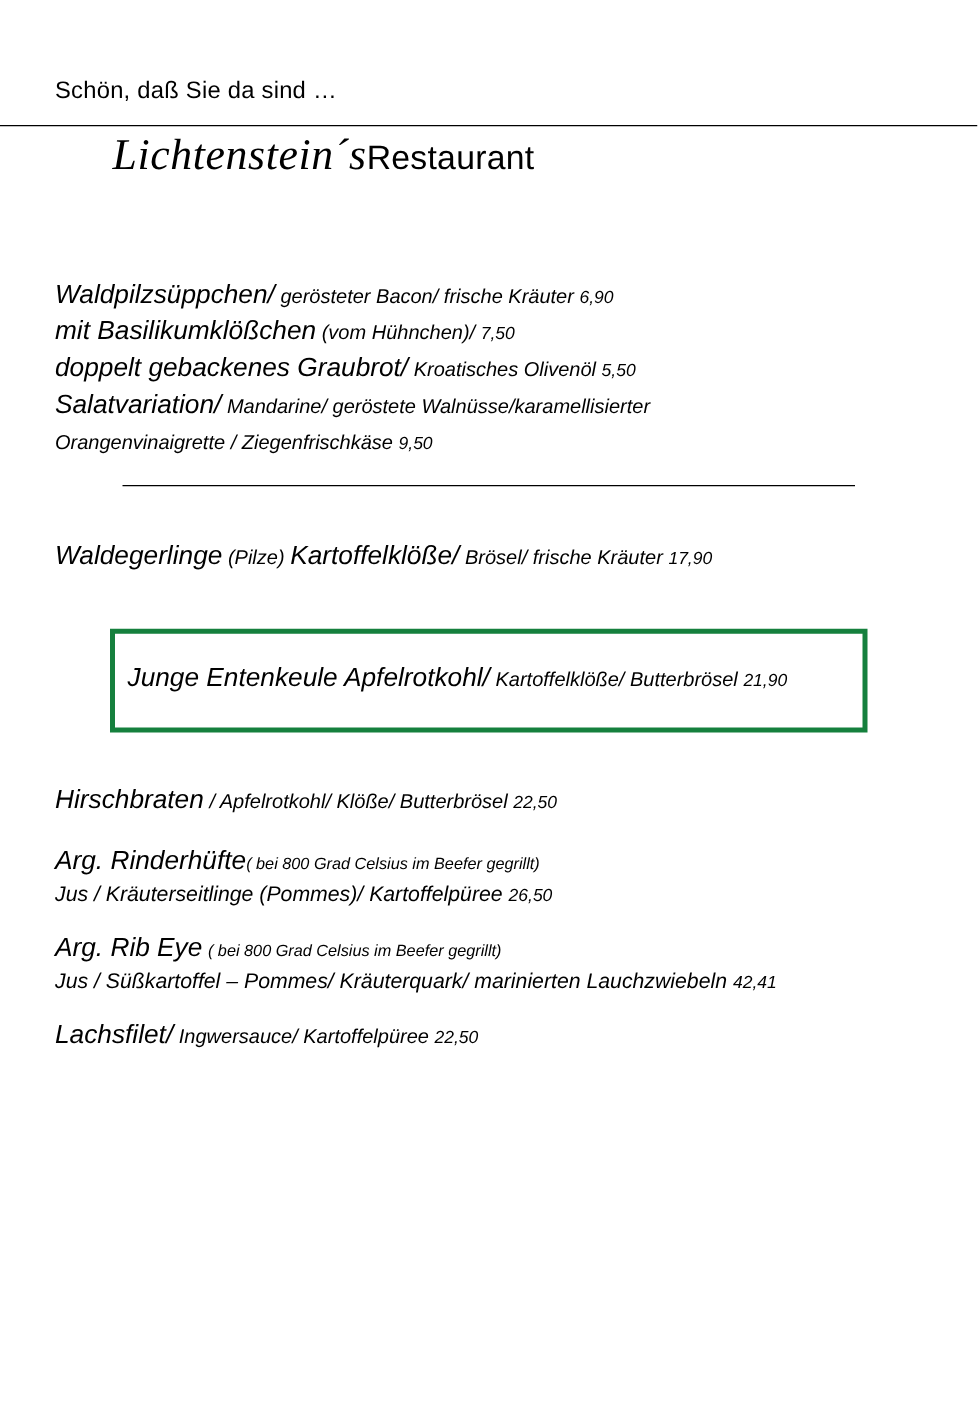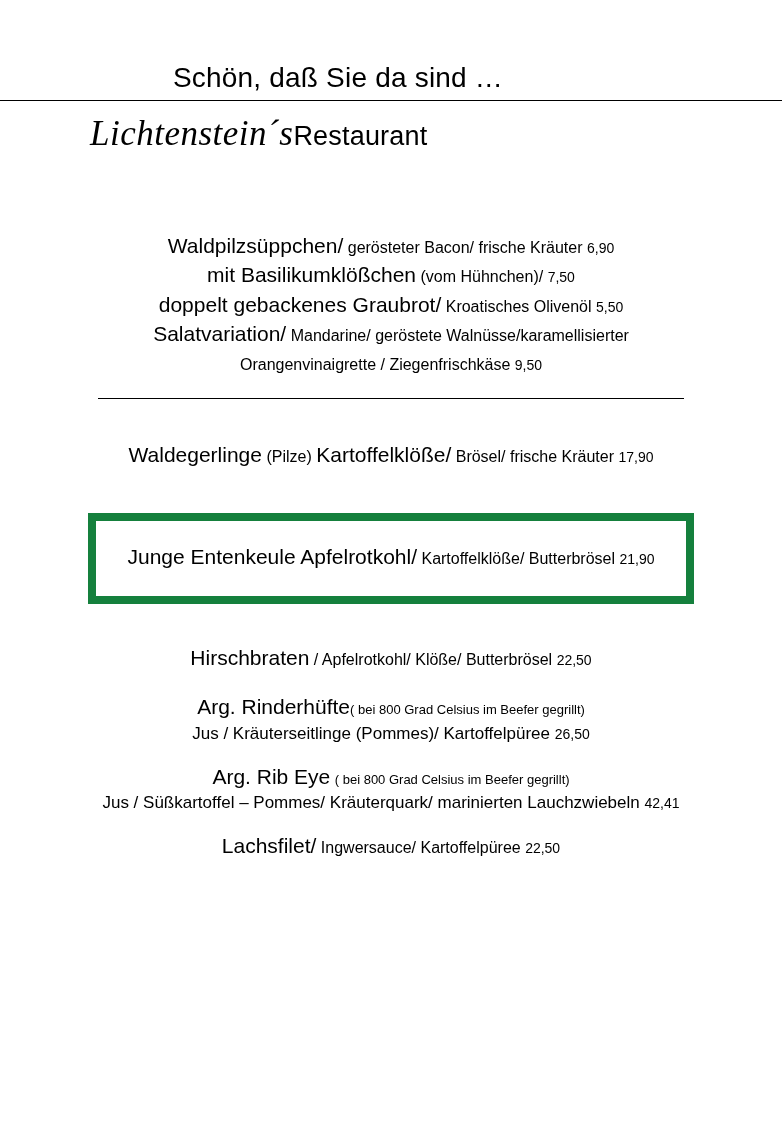--- a/index.html
+++ b/index.html
@@ -26,22 +26,22 @@
     position: absolute;
     left: 0;
     top: 38px;
     width: 782px;
     height: 1px;
     background: #000;
   }
 
   
   .welcome {
-    text-align: center;
-    font-size: 28px;
+    text-align: left;
+    font-size: 19px;
     margin-top: 62px;
     padding-right: 106px;
     letter-spacing: 0.2px;
   }
   .brand-line {
     text-align: left;
     margin-top: 20px;
     padding-left: 46px;
     white-space: nowrap;
   }
@@ -57,21 +57,22 @@
   }
 
   
   .starters {
     margin-top: 78px;
     text-align: center;
   }
   .line {
     line-height: 1.30;
     margin: 0 0 2px 0;
-    text-align: center;
+    text-align: left;
+    font-style: italic;
   }
   .big {
     font-size: 21px;
   }
   .small {
     font-size: 16px;
   }
   .price {
     font-size: 14px;
   }
@@ -83,21 +84,21 @@
   }
 
   .mains-first {
     margin-top: 42px;
     text-align: center;
   }
 
   
   .feature-box {
     margin: 44px 44px 0 44px;
-    border: 8px solid #15803d;
+    border: 4px solid #15803d;
     padding: 22px 10px 24px 10px;
     text-align: center;
     box-sizing: border-box;
   }
 
   .mains {
     margin-top: 40px;
     text-align: center;
   }
   .dish-block {

